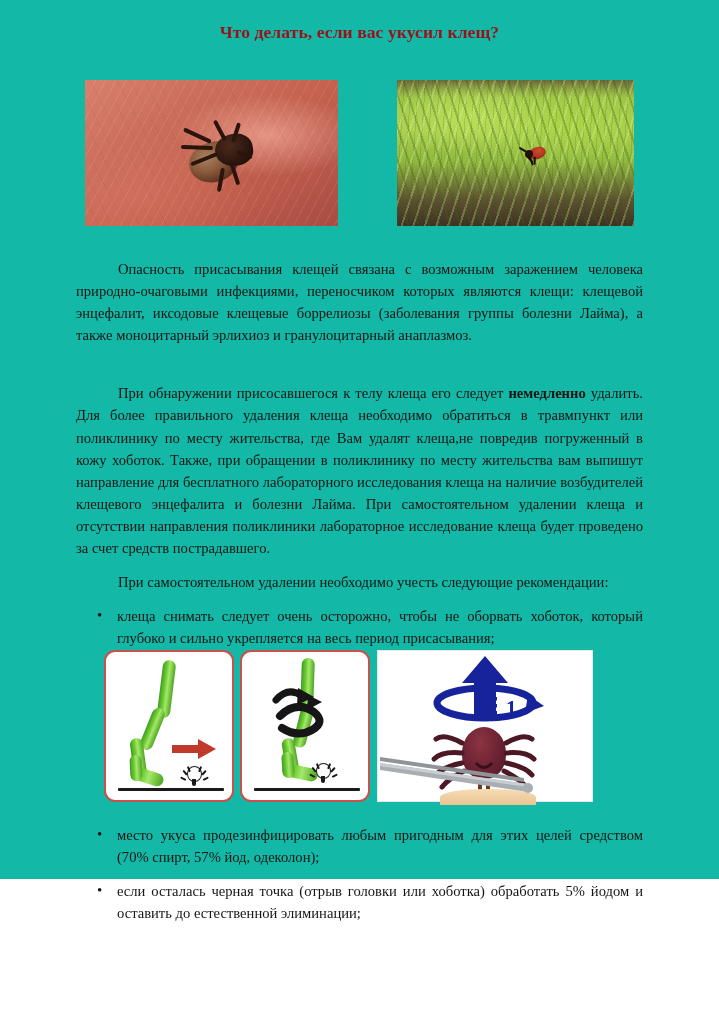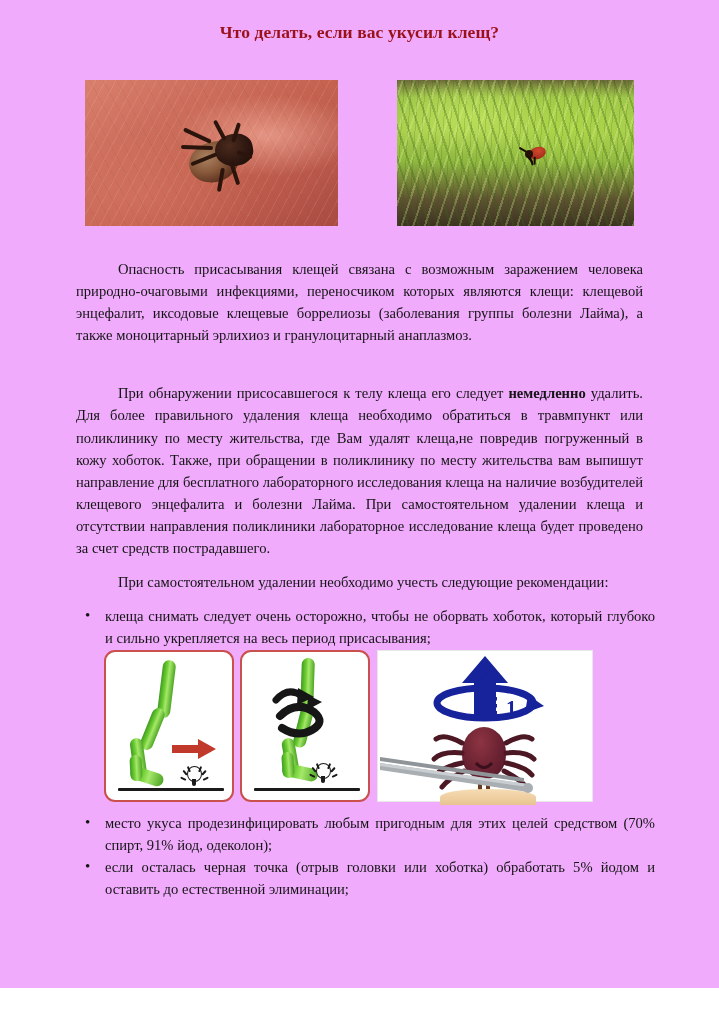--- a/index.html
+++ b/index.html
@@ -10,22 +10,22 @@
   body {
     width: 719px;
     height: 1027px;
     overflow: hidden;
     font-family: "Liberation Serif", "DejaVu Serif", serif;
     color: #111111;
   }
   .page {
     position: relative;
     width: 719px;
-    height: 988px;
-    background: #f0abfc;
+    height: 879px;
+    background: #14b8a6;
   }
 
   
   .title {
     position: absolute;
     top: 22px;
     left: 0;
     width: 719px;
     text-align: center;
     font-size: 17.5px;
@@ -152,21 +152,21 @@
   .gap-a { height: 12px; }
 
   ul.bullets {
     list-style: none;
     margin: 0;
     padding: 0;
   }
   ul.bullets > li {
     position: relative;
     padding-left: 41px;
-    margin: 0;
+    margin: 12px;
     text-align: justify;
   }
   ul.bullets > li::before {
     content: "\2022";
     position: absolute;
     left: 21px;
     top: -1px;
     font-size: 15px;
     color: #141414;
   }
@@ -407,18 +407,18 @@
           <path d="M 2 106 L 146 127 L 146 131 L 2 110 Z" fill="#8f9499"></path>
           <ellipse cx="150" cy="137" rx="5" ry="5" fill="#a9aeb2"></ellipse>
         </g>
       </svg>
 
     </div>
   </div>
 
   <div class="body-text" style="top:812px;">
     <ul class="bullets">
-      <li>место укуса продезинфицировать любым пригодным для этих целей средством (70% спирт, 91% йод, одеколон);</li>
+      <li>место укуса продезинфицировать любым пригодным для этих целей средством (70% спирт, 57% йод, одеколон);</li>
       <li>если осталась черная точка (отрыв головки или хоботка) обработать 5% йодом и оставить до естественной элиминации;</li>
     </ul>
   </div>
 
 </div>
 
 </body></html>

